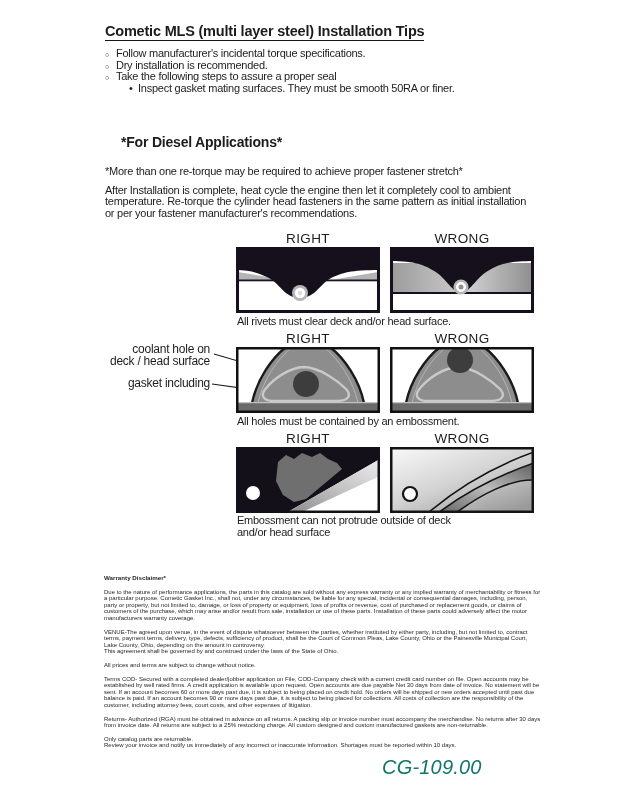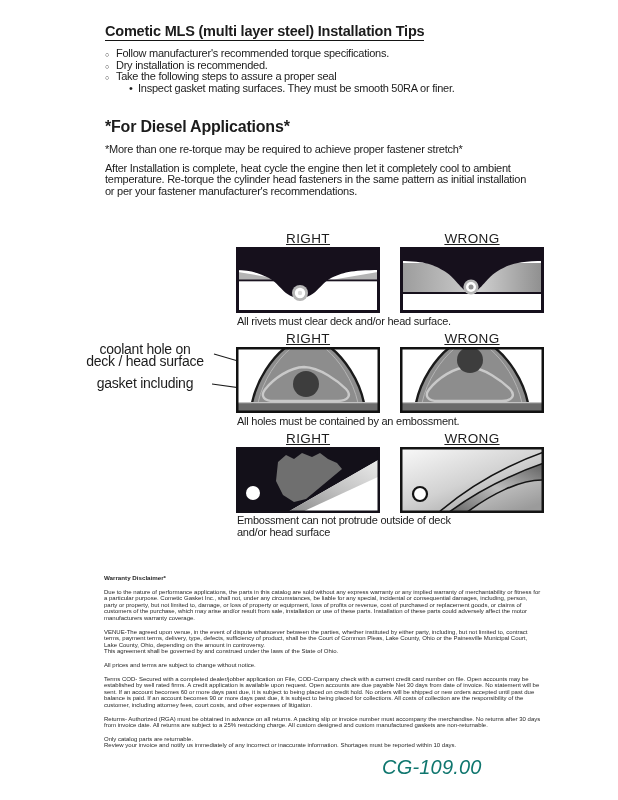--- a/index.html
+++ b/index.html
@@ -12,55 +12,55 @@
          border-bottom:1.6px solid #151515;padding-bottom:1px;margin:0;}
   ul.tips{margin:7px 0 0 0;padding:0;list-style:none;}
   ul.tips li{position:relative;padding-left:11px;font-size:11px;letter-spacing:-0.25px;
              line-height:11.6px;white-space:nowrap;}
   ul.tips li.b::before{content:"○";position:absolute;left:0;top:1px;font-size:7px;line-height:11.6px;}
   ul.tips li.sub{margin-left:24px;padding-left:9px;}
   ul.tips li.sub::before{content:"•";position:absolute;left:0;top:0;font-size:11px;line-height:11.6px;}
 
   
   .diesel{position:absolute;left:105px;top:118px;width:470px;}
-  .diesel h2{font-size:16px;font-weight:bold;letter-spacing:-0.2px;margin:0;}
+  .diesel h2{font-size:14px;font-weight:bold;letter-spacing:-0.2px;margin:16px;}
   .diesel .para{margin-top:7px;}
   .diesel .ln{font-size:11px;letter-spacing:-0.25px;line-height:11.6px;white-space:nowrap;}
   .diesel .note{margin-top:8px;}
 
   
-  .pair{position:absolute;left:236px;width:300px;display:flex;gap:20px;text-decoration:underline;}
+  .pair{position:absolute;left:236px;width:300px;display:flex;gap:10px;}
   .col{width:144px;}
   .rw{font-size:13.5px;letter-spacing:0.4px;text-align:center;line-height:15px;margin-bottom:1px;}
   .panel{display:block;width:144px;height:66px;}
   .caption{position:absolute;left:237px;font-size:11px;letter-spacing:-0.25px;line-height:12px;white-space:nowrap;}
 
   
-  .ann{position:absolute;text-align:center;font-size:14px;letter-spacing:-0.25px;line-height:11.5px;}
+  .ann{position:absolute;text-align:right;font-size:12px;letter-spacing:-0.25px;line-height:11.5px;}
   #ann1{left:80px;top:344px;width:130px;}
   #ann2{left:80px;top:378px;width:130px;}
   .leader{position:absolute;left:0;top:0;pointer-events:none;}
 
   
   .fine{position:absolute;left:104px;top:575px;width:437px;color:#272727;}
   .fine p{margin:0;font-size:6px;line-height:6.6px;letter-spacing:0;}
   .fine p.gap{margin-top:7px;}
   .fine .fp-head{font-weight:bold;font-size:6.2px;}
 
   .pagenum{position:absolute;left:382px;top:756px;font-size:20px;letter-spacing:0.2px;color:#0f766e;font-style:italic;}
 </style>
 </head>
 <body>
 
 <div class="page">
 
   <div class="content">
     <h1 class="title">Cometic MLS (multi layer steel) Installation Tips</h1>
     <ul class="tips">
-      <li class="b">Follow manufacturer's recommended torque specifications.</li>
+      <li class="b">Follow manufacturer's incidental torque specifications.</li>
       <li class="b">Dry installation is recommended.</li>
       <li class="b">Take the following steps to assure a proper seal</li>
       <li class="sub">Inspect gasket mating surfaces.  They must be smooth 50RA or finer.</li>
     </ul>
   </div>
 
   <div class="diesel">
     <h2>*For Diesel Applications*</h2>
     <div class="para note ln">*More than one re-torque may be required to achieve proper fastener stretch*</div>
     <div class="para">

